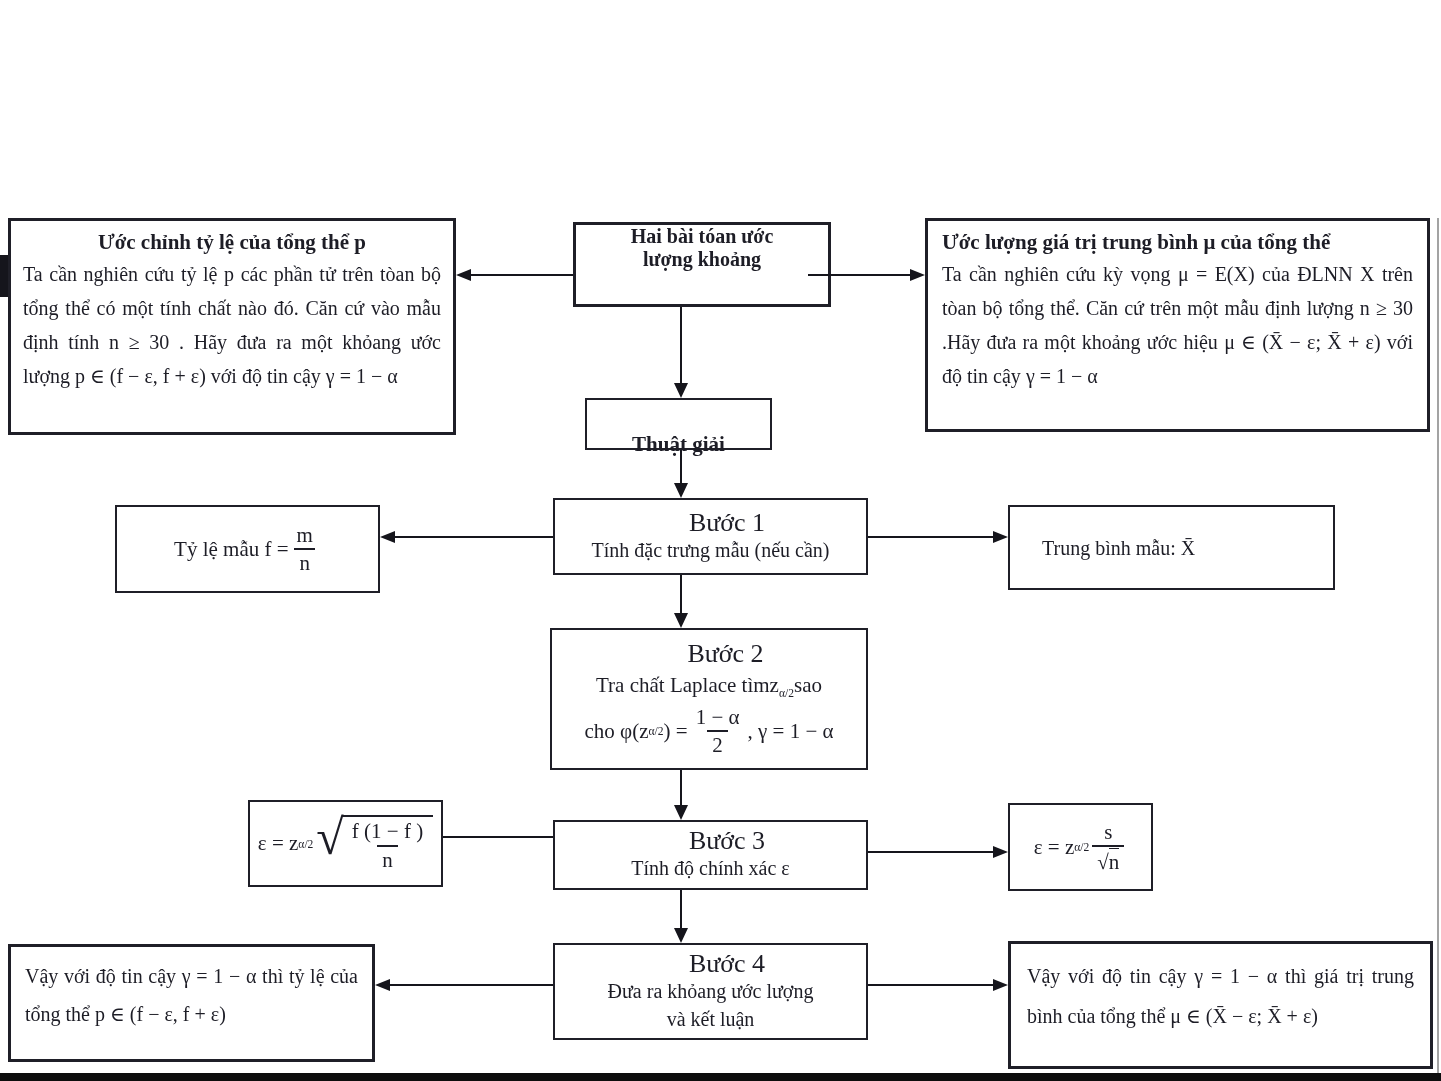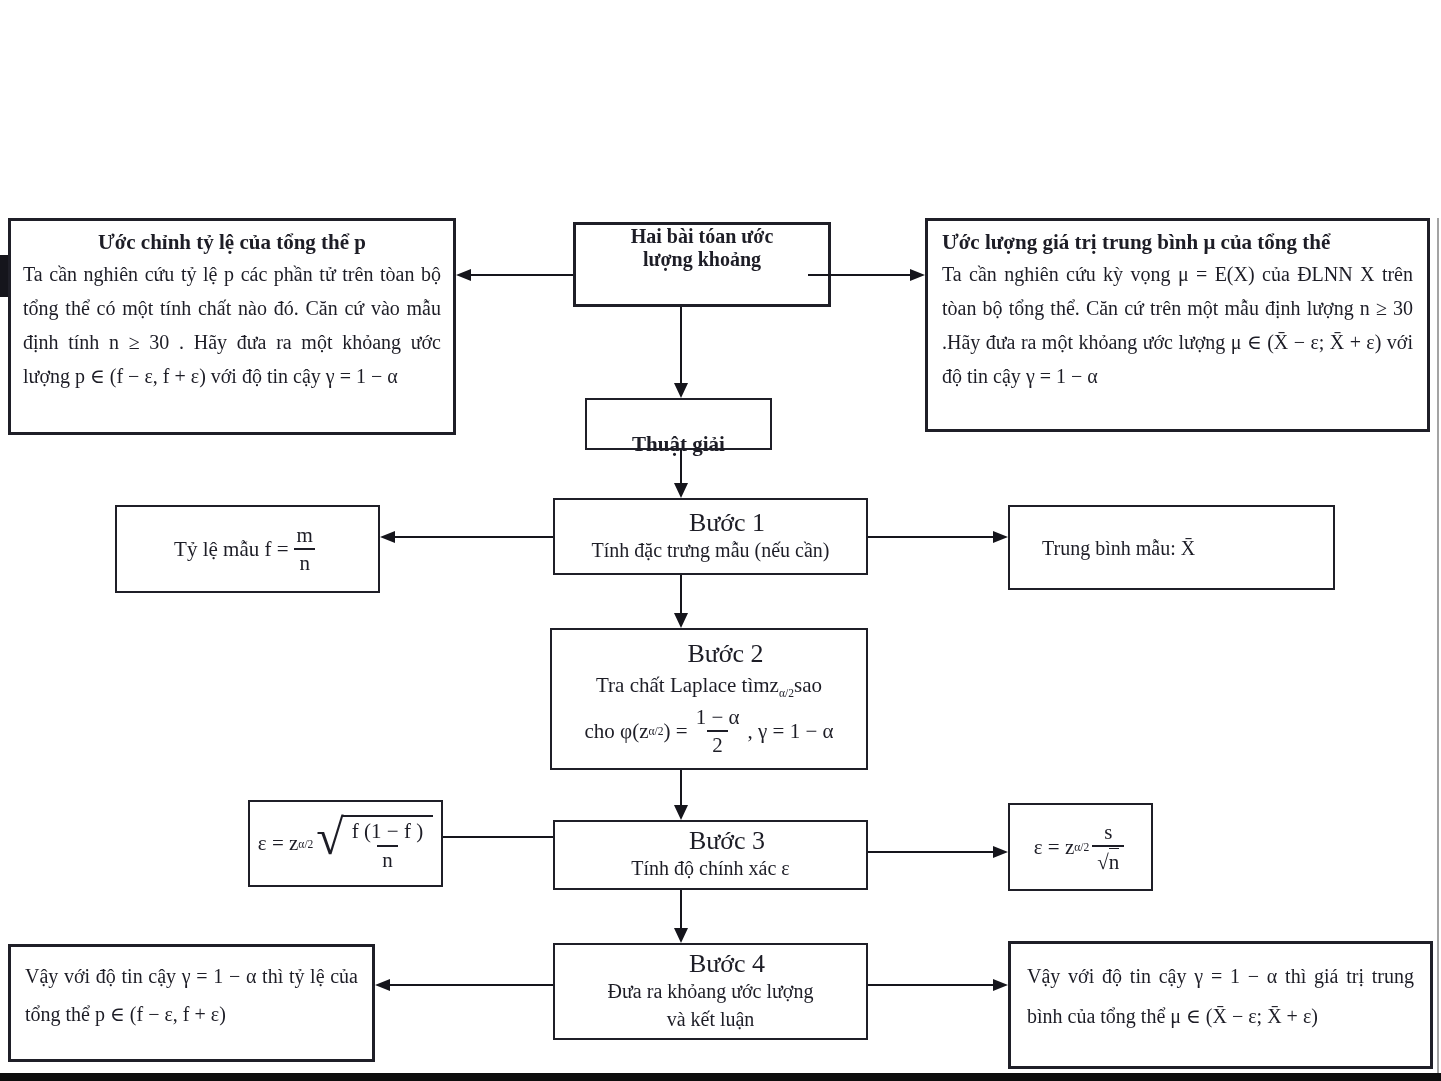--- a/index.html
+++ b/index.html
@@ -51,21 +51,21 @@
     <p class="body"><span>Ta cần nghiên cứu tỷ lệ p các phần tử trên tòan bộ tổng thể có một tính chất nào đó. Căn cứ vào mẫu định tính </span><span>n ≥ 30</span><span> . Hãy đưa ra một khỏang ước lượng </span><span>p ∈ (f − ε, f + ε)</span><span> với độ tin cậy </span><span>γ = 1 − α</span></p>
   </div>
 
   <div class="box thick centered" style="left:573px;top:222px;width:258px;height:85px;justify-content:flex-start;">
     <div style="font-weight:bold;font-size:20px;">Hai bài tóan ước</div>
     <div style="font-weight:bold;font-size:20px;">lượng khoảng</div>
   </div>
 
   <div class="box thick" style="left:925px;top:218px;width:505px;height:214px;padding:6px 14px 0 14px;">
     <div class="btitle" style="text-align:left;">Ước lượng giá trị trung bình μ  của tổng thể</div>
-    <p class="body"><span>Ta cần nghiên cứu kỳ vọng </span><span>μ = E(X)</span><span> của ĐLNN X trên tòan bộ tổng thể. Căn cứ trên một mẫu định lượng </span><span>n ≥ 30</span><span> .Hãy đưa ra một khỏang ước lượng </span><span>μ ∈ (X̄ − ε; X̄ + ε)</span><span> với độ tin cậy </span><span>γ = 1 − α</span></p>
+    <p class="body"><span>Ta cần nghiên cứu kỳ vọng </span><span>μ = E(X)</span><span> của ĐLNN X trên tòan bộ tổng thể. Căn cứ trên một mẫu định lượng </span><span>n ≥ 30</span><span> .Hãy đưa ra một khoảng ước hiệu </span><span>μ ∈ (X̄ − ε; X̄ + ε)</span><span> với độ tin cậy </span><span>γ = 1 − α</span></p>
   </div>
 
   <div class="box centered" style="left:585px;top:398px;width:187px;height:52px;">
     <div style="font-weight:bold;font-size:21px;margin-top:40px;">Thuật giải</div>
   </div>
 
   <div class="box centered" style="left:553px;top:498px;width:315px;height:77px;">
     <div class="steptitle">Bước 1</div>
     <div class="stepbody">Tính đặc trưng mẫu (nếu cần)</div>
   </div>

